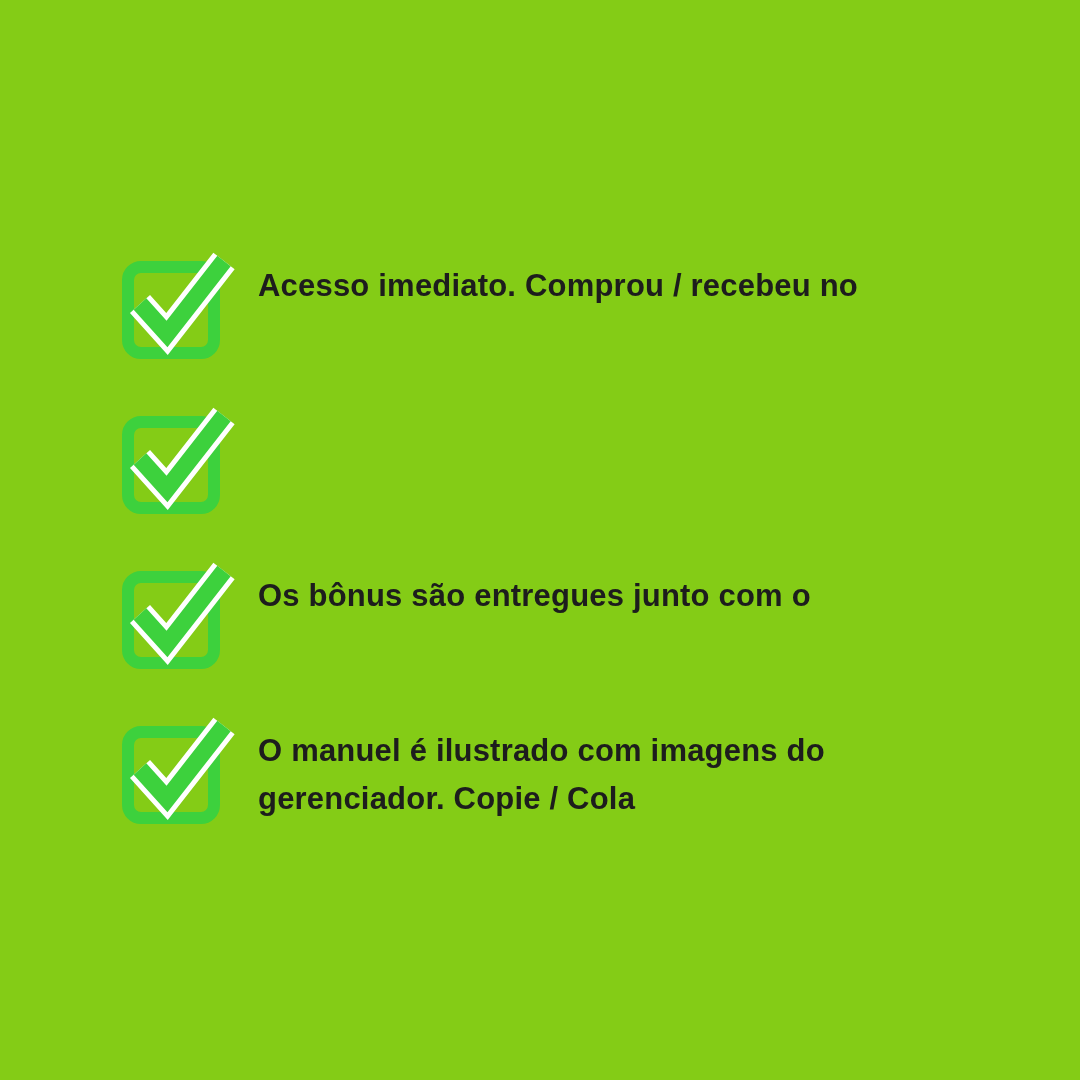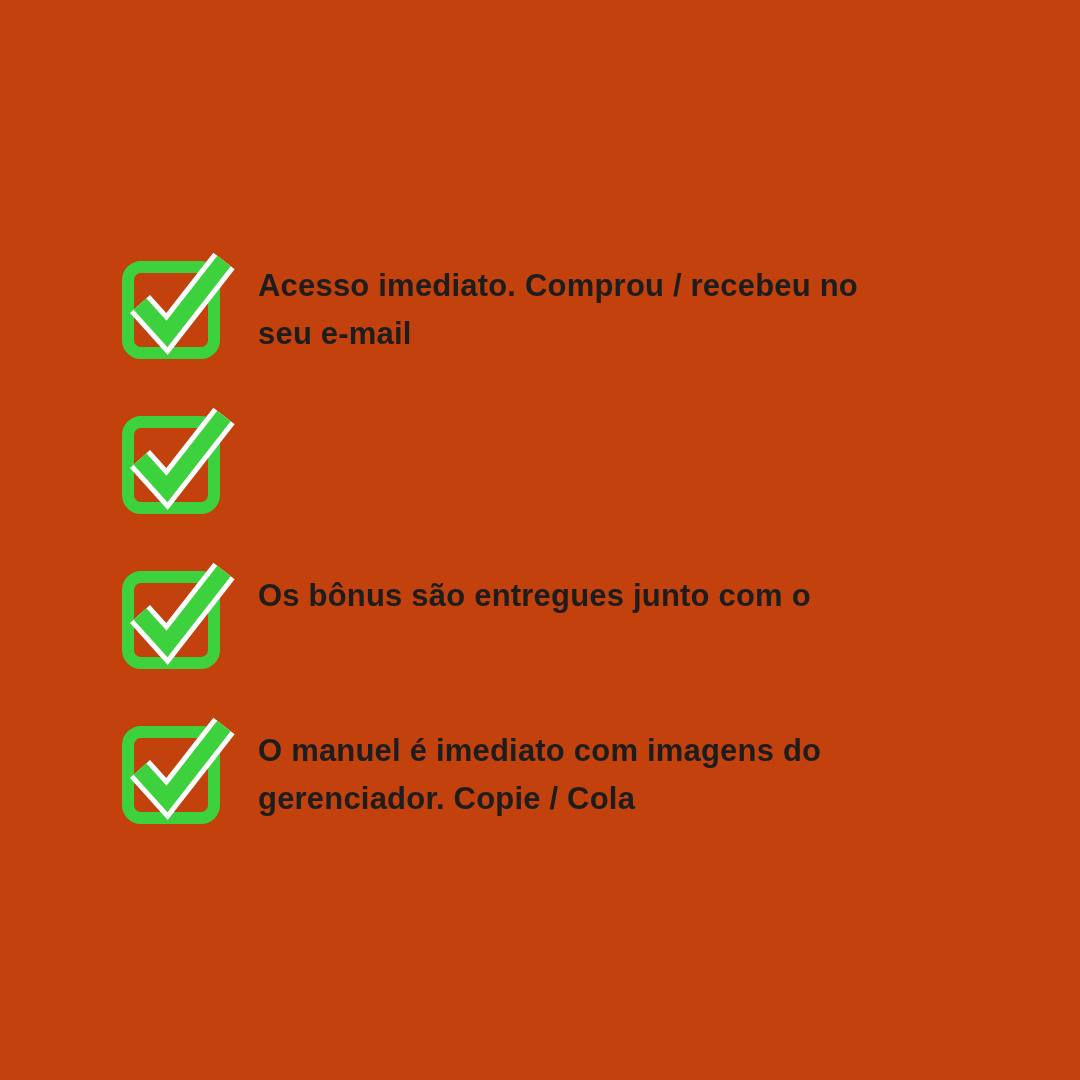--- a/index.html
+++ b/index.html
@@ -10,21 +10,21 @@
     width: 1080px;
     height: 1080px;
     background: #ffffff;
     font-family: "Liberation Sans", "DejaVu Sans", sans-serif;
     overflow: hidden;
   }
   .canvas {
     position: relative;
     width: 1080px;
     height: 1080px;
-    background: #c2410c;
+    background: #84cc16;
   }
   .checklist {
     position: absolute;
     left: 120px;
     top: 258px;
     display: flex;
     flex-direction: column;
     gap: 53px;
   }
   .checklist-item {
@@ -63,21 +63,20 @@
     <div class="checklist-item">
       <div class="icon-box">
         <svg width="108" height="102" viewBox="0 0 108 102" xmlns="http://www.w3.org/2000/svg">
           <rect x="8" y="9" width="86" height="86" rx="13" fill="none" stroke="#3dd13d" stroke-width="12"></rect>
           <polyline points="20,46 47,76 104,3" fill="none" stroke="#ffffff" stroke-width="27" stroke-linecap="butt" stroke-linejoin="miter"></polyline>
           <polyline points="20,46 47,76 104,3" fill="none" stroke="#3dd13d" stroke-width="17" stroke-linecap="butt" stroke-linejoin="miter"></polyline>
         </svg>
       </div>
       <div class="item-text">
         <span class="line">Acesso imediato. Comprou / recebeu no</span>
-        <span class="line">seu e-mail</span>
       </div>
     </div>
 
     <div class="checklist-item">
       <div class="icon-box">
         <svg width="108" height="102" viewBox="0 0 108 102" xmlns="http://www.w3.org/2000/svg">
           <rect x="8" y="9" width="86" height="86" rx="13" fill="none" stroke="#3dd13d" stroke-width="12"></rect>
           <polyline points="20,46 47,76 104,3" fill="none" stroke="#ffffff" stroke-width="27" stroke-linecap="butt" stroke-linejoin="miter"></polyline>
           <polyline points="20,46 47,76 104,3" fill="none" stroke="#3dd13d" stroke-width="17" stroke-linecap="butt" stroke-linejoin="miter"></polyline>
         </svg>
@@ -101,19 +100,19 @@
 
     <div class="checklist-item">
       <div class="icon-box">
         <svg width="108" height="102" viewBox="0 0 108 102" xmlns="http://www.w3.org/2000/svg">
           <rect x="8" y="9" width="86" height="86" rx="13" fill="none" stroke="#3dd13d" stroke-width="12"></rect>
           <polyline points="20,46 47,76 104,3" fill="none" stroke="#ffffff" stroke-width="27" stroke-linecap="butt" stroke-linejoin="miter"></polyline>
           <polyline points="20,46 47,76 104,3" fill="none" stroke="#3dd13d" stroke-width="17" stroke-linecap="butt" stroke-linejoin="miter"></polyline>
         </svg>
       </div>
       <div class="item-text">
-        <span class="line">O manuel é imediato com imagens do</span>
+        <span class="line">O manuel é ilustrado com imagens do</span>
         <span class="line">gerenciador. Copie / Cola</span>
       </div>
     </div>
 
   </div>
 </div>
 
 </body></html>

